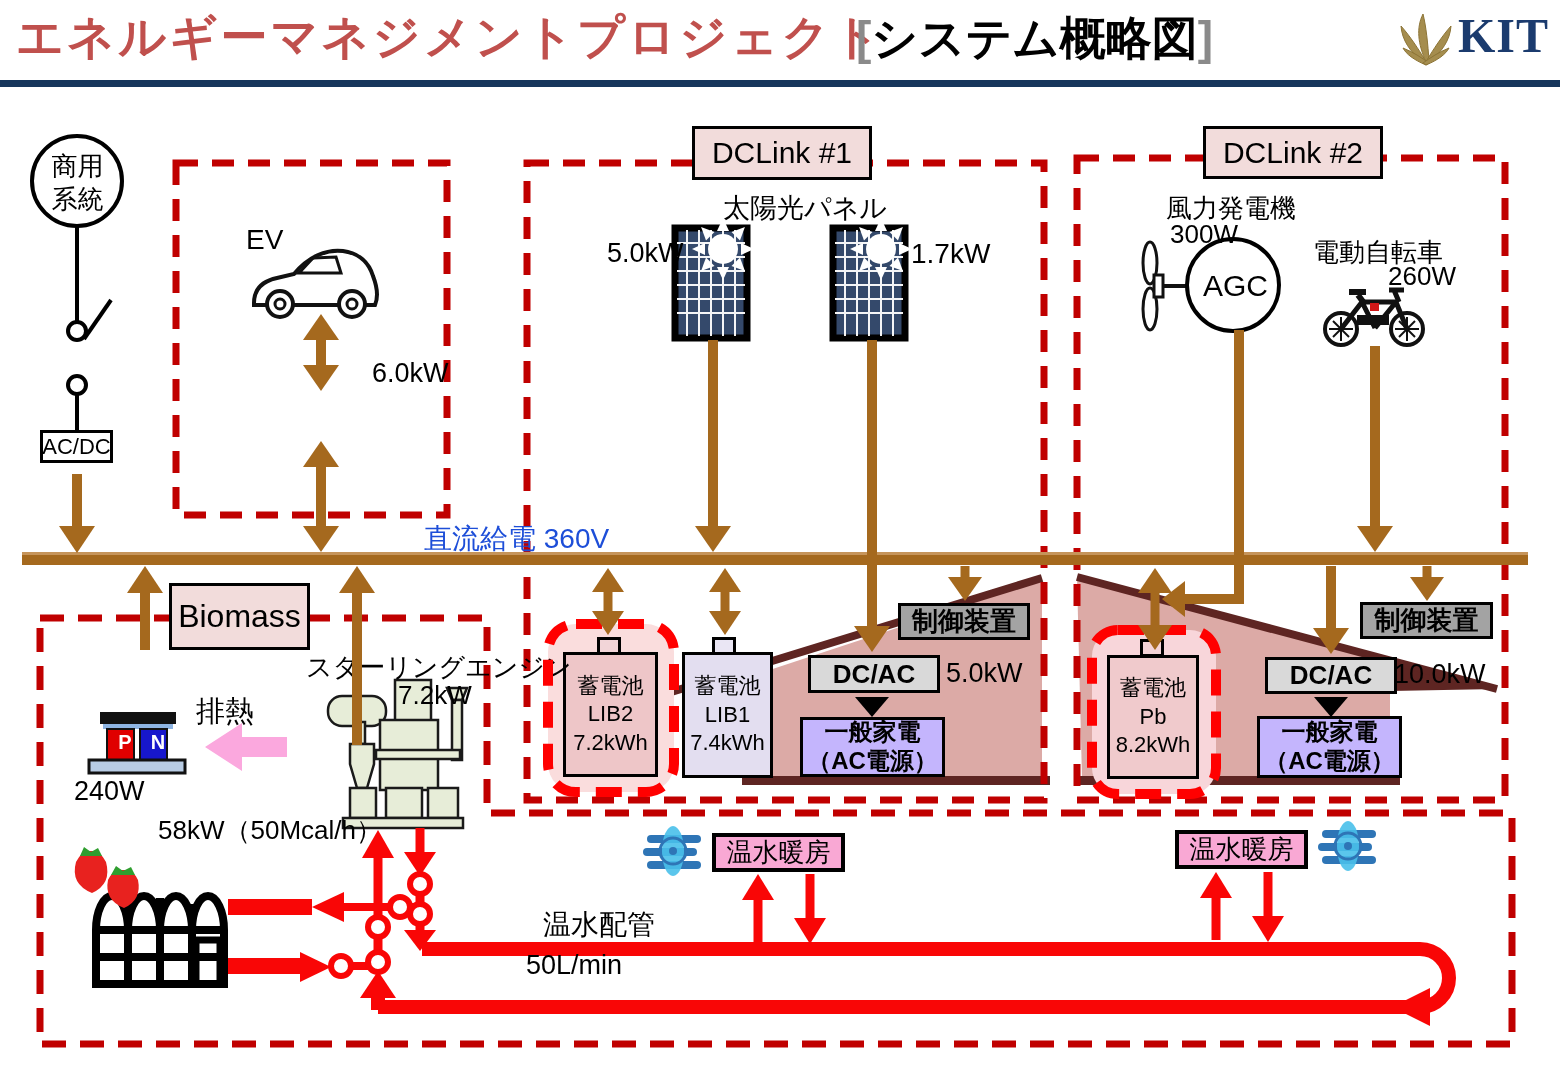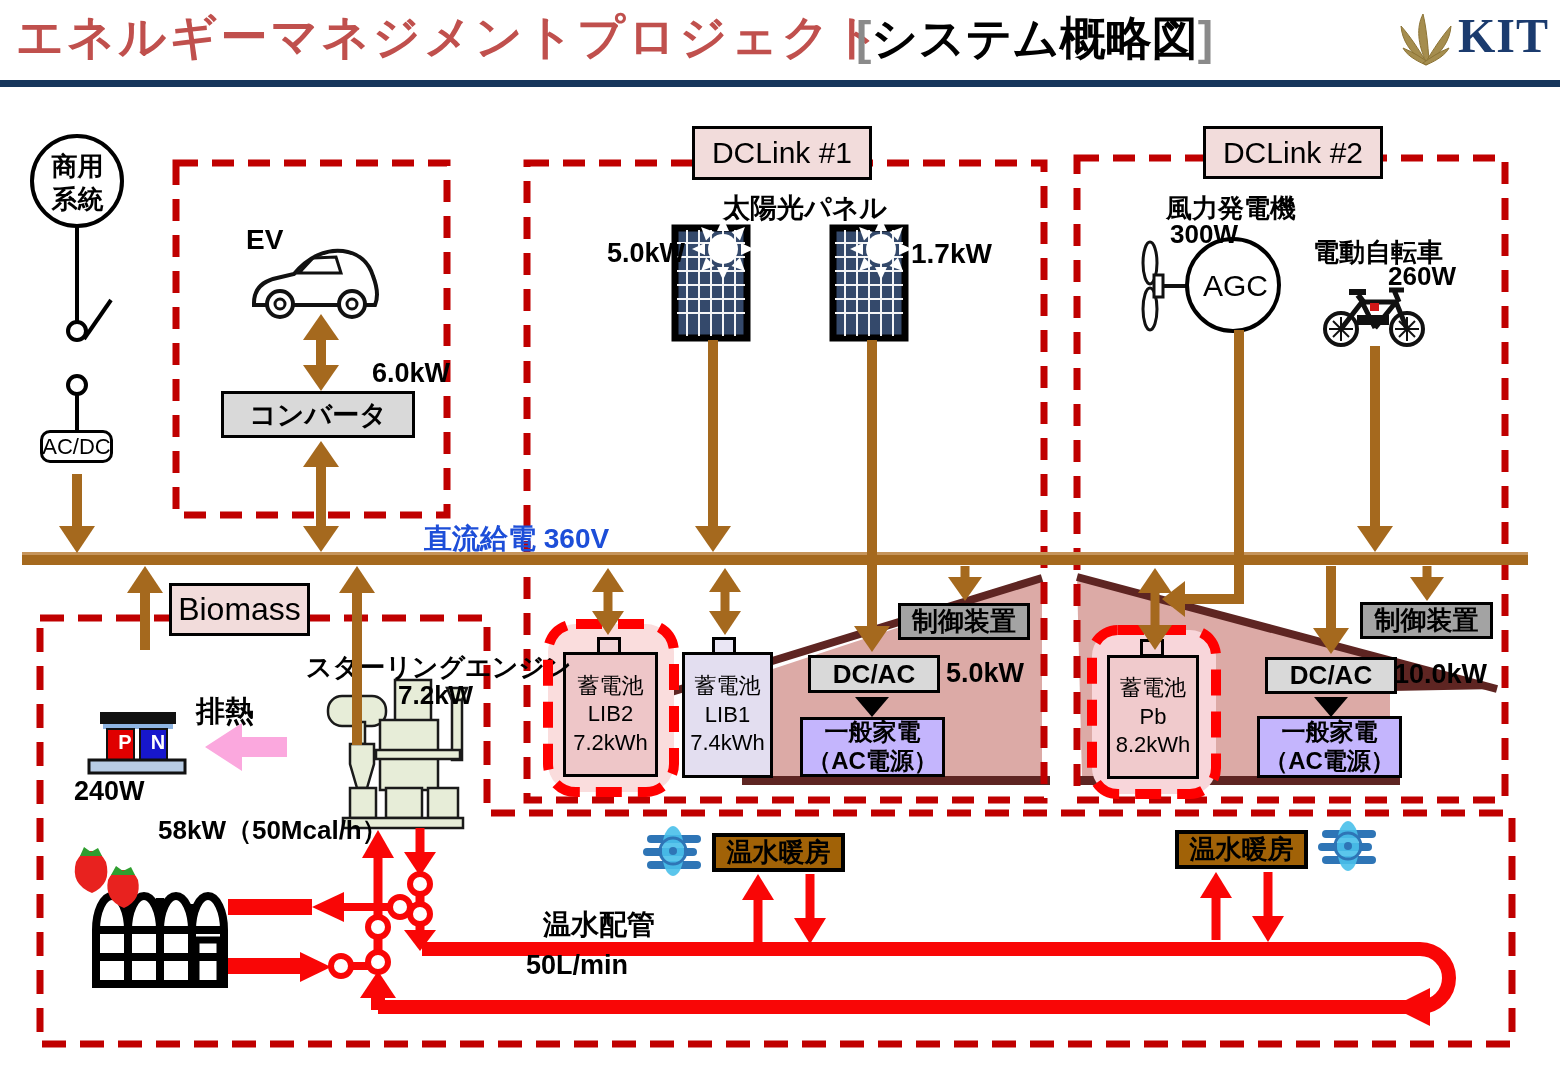--- a/index.html
+++ b/index.html
@@ -4,26 +4,26 @@
 <style>
   html,body{margin:0;padding:0;background:#fff;}
   body{font-family:"Liberation Sans",sans-serif;}
   .stage{position:relative;width:1560px;height:1080px;overflow:hidden;background:#fff;}
   .abs{position:absolute;}
   svg{position:absolute;left:0;top:0;}
   .lyr1{z-index:1;} .lyr5{z-index:5;}
   .hbox{position:absolute;display:flex;align-items:center;justify-content:center;
         text-align:center;box-sizing:border-box;z-index:2;}
   .txt{position:absolute;z-index:4;white-space:nowrap;color:#000;}
-  .b{font-weight:bold;}
+  .b{font-weight:normal;}
   .titlebox{background:#f2dcdb;border:3px solid #000;font-size:30px;color:#000;}
   .graybox{background:#d9d9d9;border:3px solid #000;font-weight:600;}
   .ctrlbox{background:#a3a3a3;border:3px solid #000;font-weight:600;font-size:26px;}
   .appbox{background:#c4b5fd;border:3px solid #000;font-weight:600;font-size:24px;line-height:1.2;}
-  .heaterbox{background:#a16207;border:4px solid #000;font-weight:700;font-size:26px;}
+  .heaterbox{background:#f9a8d4;border:4px solid #000;font-weight:400;font-size:26px;}
   .batbox{border:3px solid #000;font-weight:500;font-size:22px;line-height:1.3;}
   .batterm{position:absolute;border:3px solid #000;box-sizing:border-box;z-index:2;}
   .whitebox{background:#fff;border:3px solid #000;font-size:22px;}
   .hdr-red{color:#c0504d;font-weight:bold;font-size:47px;letter-spacing:3px;}
   .hdr-blk{color:#000;font-weight:bold;font-size:46px;}
   .hdr-brk{color:#8a8a8a;font-weight:bold;font-size:46px;}
   .kit{color:#1b3b6e;font-weight:bold;font-size:48px;font-family:"Liberation Serif",serif;letter-spacing:1px;}
 </style>
 </head>
 <body>
@@ -285,24 +285,23 @@
         <circle cx="400" cy="907" r="10"></circle>
           <circle cx="378" cy="927" r="10"></circle>
         <circle cx="378" cy="962" r="10"></circle>
           <circle cx="341" cy="966" r="10"></circle>
       </g>
     </g>
   </svg>
 
   <div class="hbox titlebox" style="left:692px;top:126px;width:180px;height:54px;">DCLink #1</div>
   <div class="hbox titlebox" style="left:1203px;top:126px;width:180px;height:53px;">DCLink #2</div>
-  <div class="hbox titlebox" style="left:169px;top:583px;width:141px;height:53px;font-size:32px;">Biomass</div>
-
-  <div class="hbox whitebox" style="left:40px;top:430px;width:73px;height:33px;border-radius:10px;">AC/DC</div>
-  <div class="hbox graybox" style="left:221px;top:391px;width:194px;height:47px;font-size:27px;">コンバータ</div>
+  <div class="hbox titlebox" style="left:169px;top:583px;width:141px;height:67px;font-size:32px;">Biomass</div>
+
+  <div class="hbox whitebox" style="left:40px;top:430px;width:73px;height:33px;">AC/DC</div>
 
   <div class="batterm" style="left:597px;top:637px;width:24px;height:18px;background:#f2d5d8;"></div>
   <div class="hbox batbox" style="left:563px;top:652px;width:95px;height:125px;background:#eec6c8;">
     <div>
         <div>蓄電池</div>
          <div>LIB2</div>
          <div>7.2kWh</div>
       </div>
   </div>
   <div class="batterm" style="left:712px;top:637px;width:24px;height:18px;background:#eae6f4;"></div>

